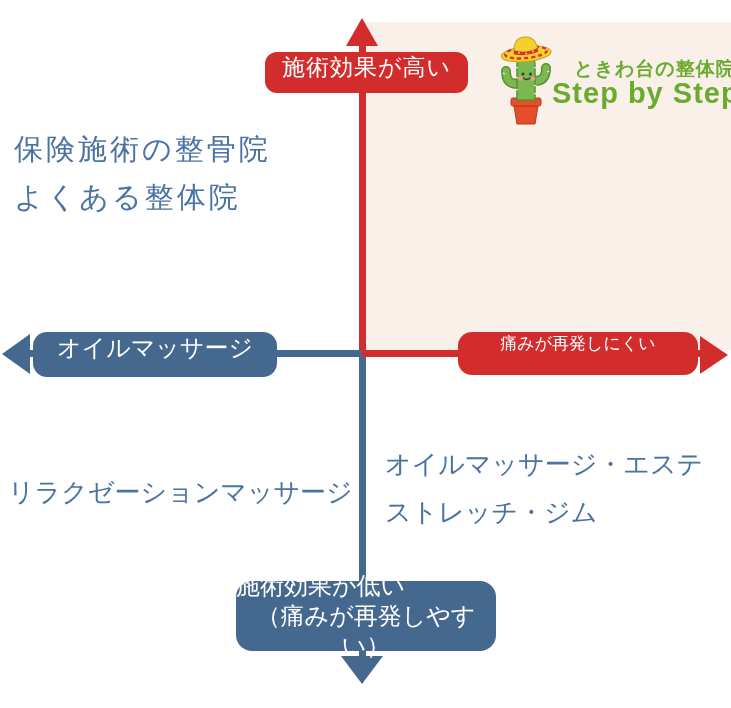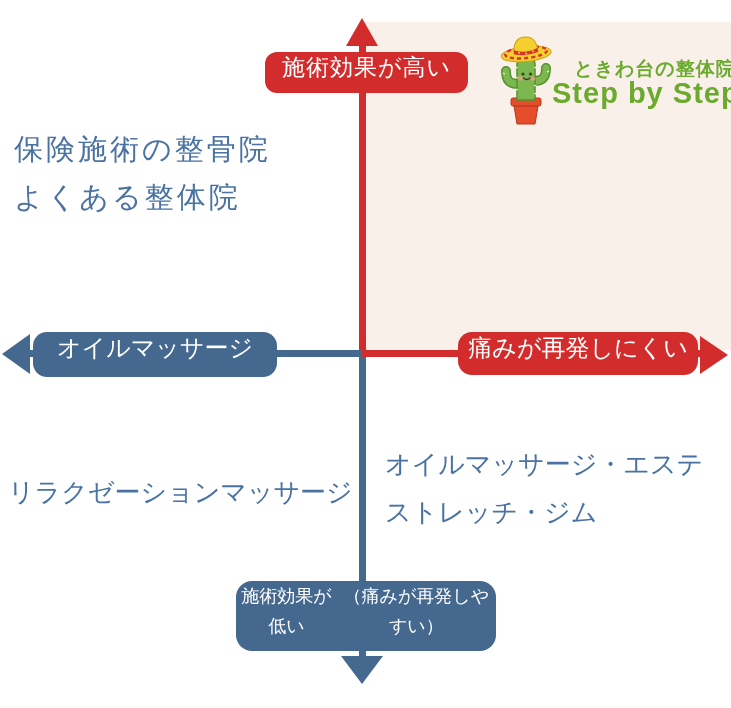--- a/index.html
+++ b/index.html
@@ -26,22 +26,22 @@
 
   
   .pill{
     position:absolute;display:flex;align-items:flex-start;justify-content:center;
     color:#fff;text-align:center;box-sizing:border-box;
   }
   .pill-red{background:#d32c2c;}
   .pill-blue{background:#45688f;}
   .pill-top{left:265px;top:52px;width:203px;height:41px;border-radius:12px;font-size:23px;letter-spacing:1px;}
   .pill-left{left:33px;top:332px;width:244px;height:45px;border-radius:14px;font-size:24px;}
-  .pill-right{left:458px;top:332px;width:240px;height:43px;border-radius:14px;font-size:24px;}
-  .pill-bottom{left:236px;top:581px;width:260px;height:70px;border-radius:16px;font-size:18px;flex-direction:row;line-height:30px;}
+  .pill-right{left:458px;top:332px;width:240px;height:43px;border-radius:14px;font-size:17px;}
+  .pill-bottom{left:236px;top:581px;width:260px;height:70px;border-radius:16px;font-size:24px;flex-direction:column;line-height:30px;}
 
   
   .qtext{position:absolute;color:#4a72a2;}
   .q-tl{left:14px;top:125px;font-size:29px;letter-spacing:3px;line-height:48px;}
   .q-bl{left:8px;top:450px;font-size:26px;line-height:34px;margin-top:25px;}
   .q-br{left:385px;top:440px;font-size:26px;line-height:48px;}
 
   
   .logo{position:absolute;left:490px;top:32px;width:236px;height:96px;}
   .logo .mascot{position:absolute;left:2px;top:2px;}

